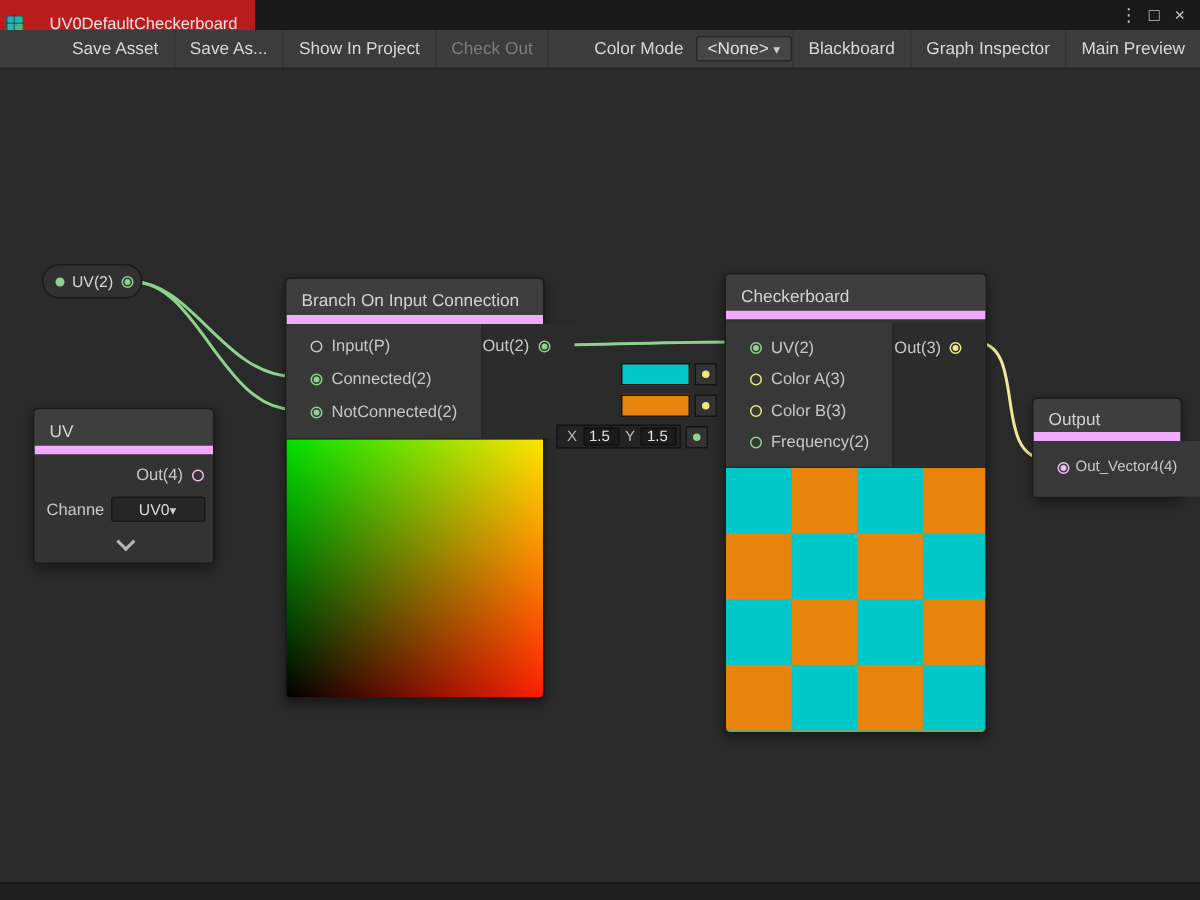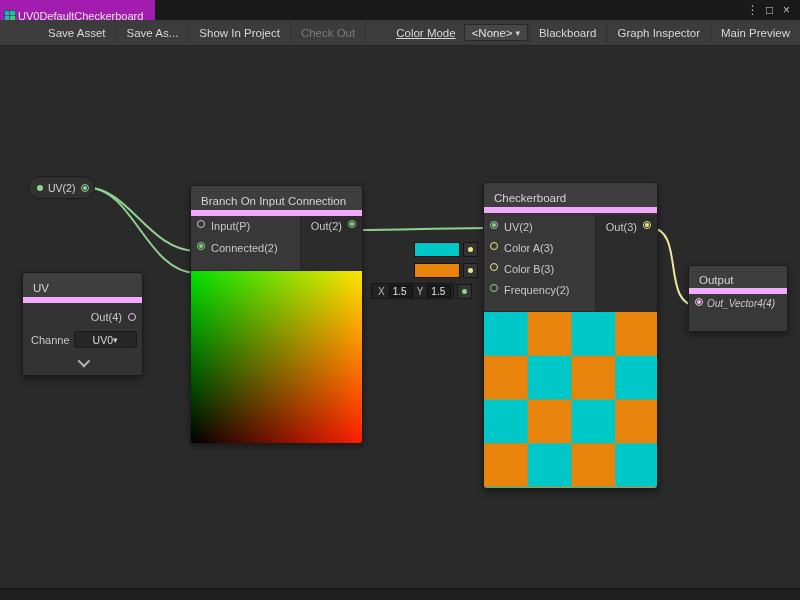--- a/index.html
+++ b/index.html
@@ -3,39 +3,39 @@
 <meta charset="utf-8">
 <style>
   * { margin:0; padding:0; box-sizing:border-box; }
   html,body { width:800px; height:600px; overflow:hidden; background:#1a1a1a;
               font-family:"Liberation Sans", sans-serif; }
   .screen { position:relative; width:800px; height:600px; background:#2a2a2a; }
 
   
   .titlebar { position:absolute; top:0; left:0; right:0; height:20px; background:#191919;
               display:flex; align-items:stretch; }
-  .tab { display:flex; align-items:center; gap:2px; background:#a21caf; padding:12px 12px 0 4px;
+  .tab { display:flex; align-items:center; gap:17px; background:#b91c1c; padding:12px 12px 0 4px;
          font-size:11px; color:#e6e6e6; cursor:pointer; }
   .tab-icon { width:12px; height:12px; border-radius:2px; flex:none;
               background:linear-gradient(135deg,#2f9fd0 0%,#2fb8a4 55%,#7fc24a 100%);
               box-shadow:inset 0 0 0 1px rgba(0,0,0,.45); position:relative; }
   .tab-icon::after { content:''; position:absolute; left:5px; top:0; bottom:0; width:1px; background:rgba(0,0,0,.35); }
   .tab-icon::before { content:''; position:absolute; top:5px; left:0; right:0; height:1px; background:rgba(0,0,0,.35); }
   .win-controls { margin-left:auto; display:flex; align-items:center; padding-right:5px; color:#c2c2c2; }
   .win-controls span { width:17px; text-align:center; font-size:12px; line-height:20px; cursor:pointer; }
 
   
   .toolbar { position:absolute; top:20px; left:0; right:0; height:26px; background:#3c3c3c;
              border-bottom:1px solid #232323; display:flex; align-items:stretch;
              font-size:11.5px; color:#d8d8d8; }
   .tb-btn { display:flex; align-items:center; padding:0 10px; border-right:1px solid #333333;
             cursor:pointer; white-space:nowrap; }
   .tb-btn.first { border-left:none;padding-left:48px; }
   .tb-btn.disabled { color:#7c7c7c; cursor:default; }
-  .tb-label { display:flex; align-items:center; padding:0 8px 0 30px; white-space:nowrap;text-decoration:underline; }
+  .tb-label { display:flex; align-items:center; padding:0 8px 0 30px; white-space:nowrap; }
   .tb-dropdown { margin:4px 0; width:92px; background:#464646; border:1px solid #282828;
                  border-radius:2px; display:flex; align-items:center; justify-content:space-between;
                  padding:0 7px; cursor:pointer; color:#e0e0e0; }
   .tb-right { margin-left:auto; display:flex; align-items:stretch; }
   .tb-right .tb-btn { border-right:none; border-left:1px solid #333333; }
   .caret { font-size:9px; color:#cfcfcf; }
 
   
   .canvas { position:absolute; top:46px; left:0; right:0; bottom:12px; background:#2a2a2a; overflow:hidden; }
   .footer { position:absolute; left:0; right:0; bottom:0; height:12px; background:#1f1f1f; border-top:1px solid #161616; }
@@ -43,21 +43,21 @@
 
   
   .node { position:absolute; background:#333333; border:1px solid #1b1b1b; border-radius:3px;
           box-shadow:0 3px 7px rgba(0,0,0,.4); font-size:11px; color:#c8c8c8; }
   .node-title { height:30px; line-height:30px; padding:0 10px; background:#3e3e3e;
                 border-bottom:6px solid #f0abfc; border-radius:3px 3px 0 0;
                 color:#d4d4d4; font-size:11.5px; cursor:move; white-space:nowrap; overflow:hidden; }
   .node-body { display:flex; align-items:stretch; }
   .ports-left  { flex:1; background:#383838; padding:4px 0 6px; }
   .ports-right { background:#2c2c2c; border-left:1px solid #262626; padding:4px 0 6px; min-width:62px; }
-  .port-row { display:flex; align-items:flex-start; gap:6px; padding:0 6px; white-space:nowrap; }
+  .port-row { display:flex; align-items:center; gap:6px; padding:0 16px; white-space:nowrap; }
   .row22 { height:22px; } .row21 { height:21px; } .row27 { height:27px; }
   .port-row.out { justify-content:flex-end; }
   .port { width:8px; height:8px; border-radius:50%; border:1px solid #888; position:relative; flex:none; cursor:crosshair; }
   .port.filled::after { content:''; position:absolute; inset:1px; border-radius:50%; background:currentColor; }
   .p-green { border-color:var(--port-vector2); color:var(--port-vector2); }
   .p-yellow{ border-color:var(--port-vector3); color:var(--port-vector3); }
   .p-pink  { border-color:var(--port-vector4); color:var(--port-vector4); }
   .p-gray  { border-color:var(--port-property); color:var(--port-property); }
 
   .preview { border-top:1px solid #262626; border-radius:0 0 3px 3px; }
@@ -170,20 +170,24 @@
       <div class="node-body">
         <div class="ports-left">
           <div class="port-row row22">
             <span class="port p-gray"></span>
             <span>Input(P)</span>
           </div>
           <div class="port-row row22">
             <span class="port p-green filled"></span>
             <span>Connected(2)</span>
           </div>
+          <div class="port-row row22">
+            <span class="port p-green filled"></span>
+            <span>NotConnected(2)</span>
+          </div>
         </div>
         <div class="ports-right">
           <div class="port-row row22 out">
             <span>Out(2)</span>
             <span class="port p-green filled"></span>
           </div>
         </div>
       </div>
       <div class="preview uv"></div>
     </div>
@@ -240,21 +244,21 @@
       </span>
       <span class="dot-box">
         <span class="dot" style="background:var(--port-vector2)"></span>
       </span>
     </div>
 
     <div class="node" style="left:688px; top:219px; width:100px;">
       <div class="node-title" style="height:28px; line-height:28px;">Output</div>
       <div class="node-body">
         <div class="ports-left">
-          <div class="port-row row27" style="font-size:10px; gap:4px; padding-top:0;font-style:italic;">
+          <div class="port-row row27" style="font-size:10px; gap:4px; padding-top:0;">
             <span class="port p-pink filled"></span>
             <span>Out_Vector4(4)</span>
           </div>
         </div>
       </div>
     </div>
 
   </div>
 
   <div class="footer"></div>

